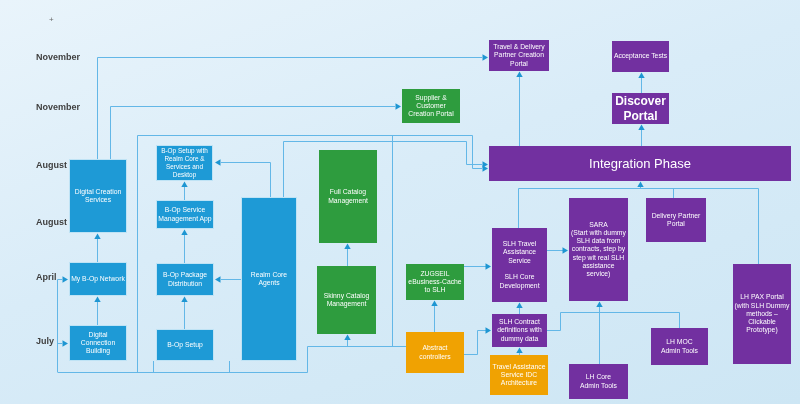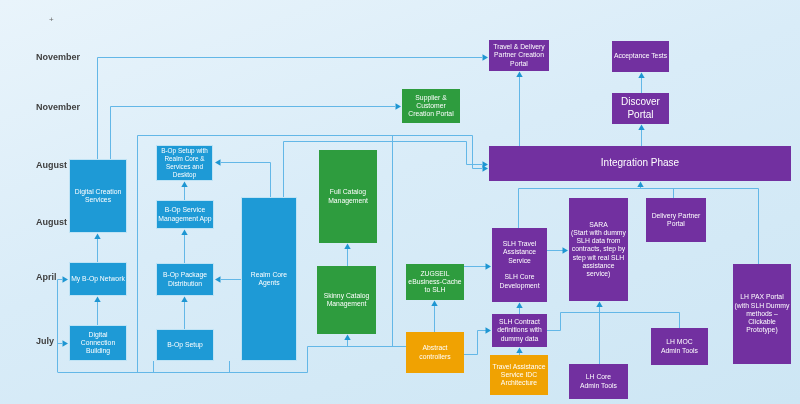--- a/index.html
+++ b/index.html
@@ -14,21 +14,21 @@
   }
   .node{
     position:absolute;display:flex;align-items:center;justify-content:center;
     text-align:center;color:#fff;font-size:6.8px;line-height:1.22;
     box-sizing:border-box;padding:1px;white-space:pre-line;
   }
   .blue{background:#1e9ad6;border:1px solid #bfe3f5;}
   .green{background:#2e9c3e;}
   .purple{background:#7230a0;}
   .orange{background:#f0a202;}
-  .bold{font-weight:normal;font-size:10px;}
+  .bold{font-weight:bold;font-size:12px;}
   .tiny{font-size:6.4px;}
   .plus{position:absolute;left:49px;top:15px;font-size:8px;color:#6a6a6a;}
   svg.lines{position:absolute;left:0;top:0;pointer-events:none;}
 </style>
 </head>
 <body>
 
 <div id="stage">
 
   <span class="plus">+</span>
@@ -122,21 +122,21 @@
   <div class="node green" style="left:406px;top:264px;width:58px;height:36px"><span>ZUGSEIL
 eBusiness-Cache
 to SLH</span></div>
 
   <div class="node orange" style="left:406px;top:332px;width:58px;height:41px"><span>Abstract controllers</span></div>
   <div class="node orange" style="left:490px;top:355px;width:58px;height:40px"><span>Travel Assistance Service IDC Architecture</span></div>
 
   <div class="node purple" style="left:489px;top:40px;width:60px;height:31px"><span>Travel &amp; Delivery Partner Creation Portal</span></div>
   <div class="node purple" style="left:612px;top:41px;width:57px;height:31px"><span>Acceptance Tests</span></div>
   <div class="node purple bold" style="left:612px;top:93px;width:57px;height:31px"><span>Discover Portal</span></div>
-  <div class="node purple" style="left:489px;top:146px;width:302px;height:35px;font-size:10px"><span>Integration Phase</span></div>
+  <div class="node purple" style="left:489px;top:146px;width:302px;height:35px;font-size:13px"><span>Integration Phase</span></div>
   <div class="node purple" style="left:492px;top:228px;width:55px;height:74px"><span>SLH Travel Assistance Service
 
 SLH Core Development</span></div>
   <div class="node purple" style="left:492px;top:314px;width:55px;height:33px"><span>SLH Contract definitions with dummy data</span></div>
   <div class="node purple" style="left:569px;top:198px;width:59px;height:103px"><span>SARA
 (Start with dummy SLH data from contracts, step by step wit real SLH assistance service)</span></div>
   <div class="node purple" style="left:646px;top:198px;width:60px;height:44px"><span>Delivery Partner Portal</span></div>
   <div class="node purple" style="left:569px;top:364px;width:59px;height:35px"><span>LH Core
 Admin Tools</span></div>
   <div class="node purple" style="left:651px;top:328px;width:57px;height:37px"><span>LH MOC

